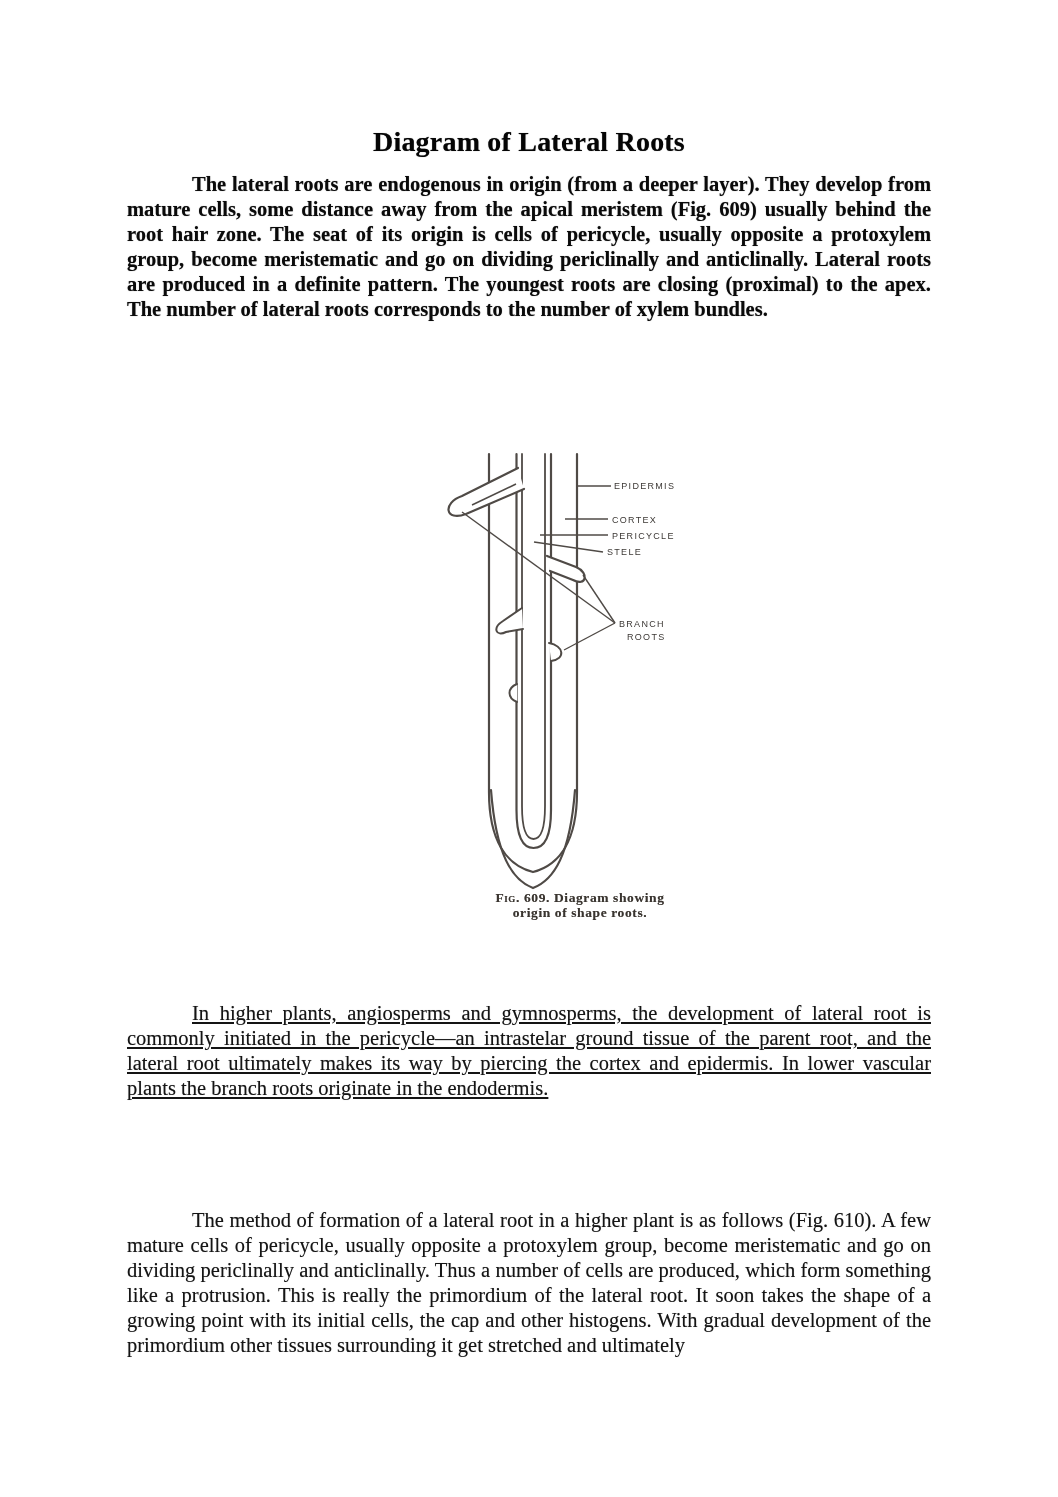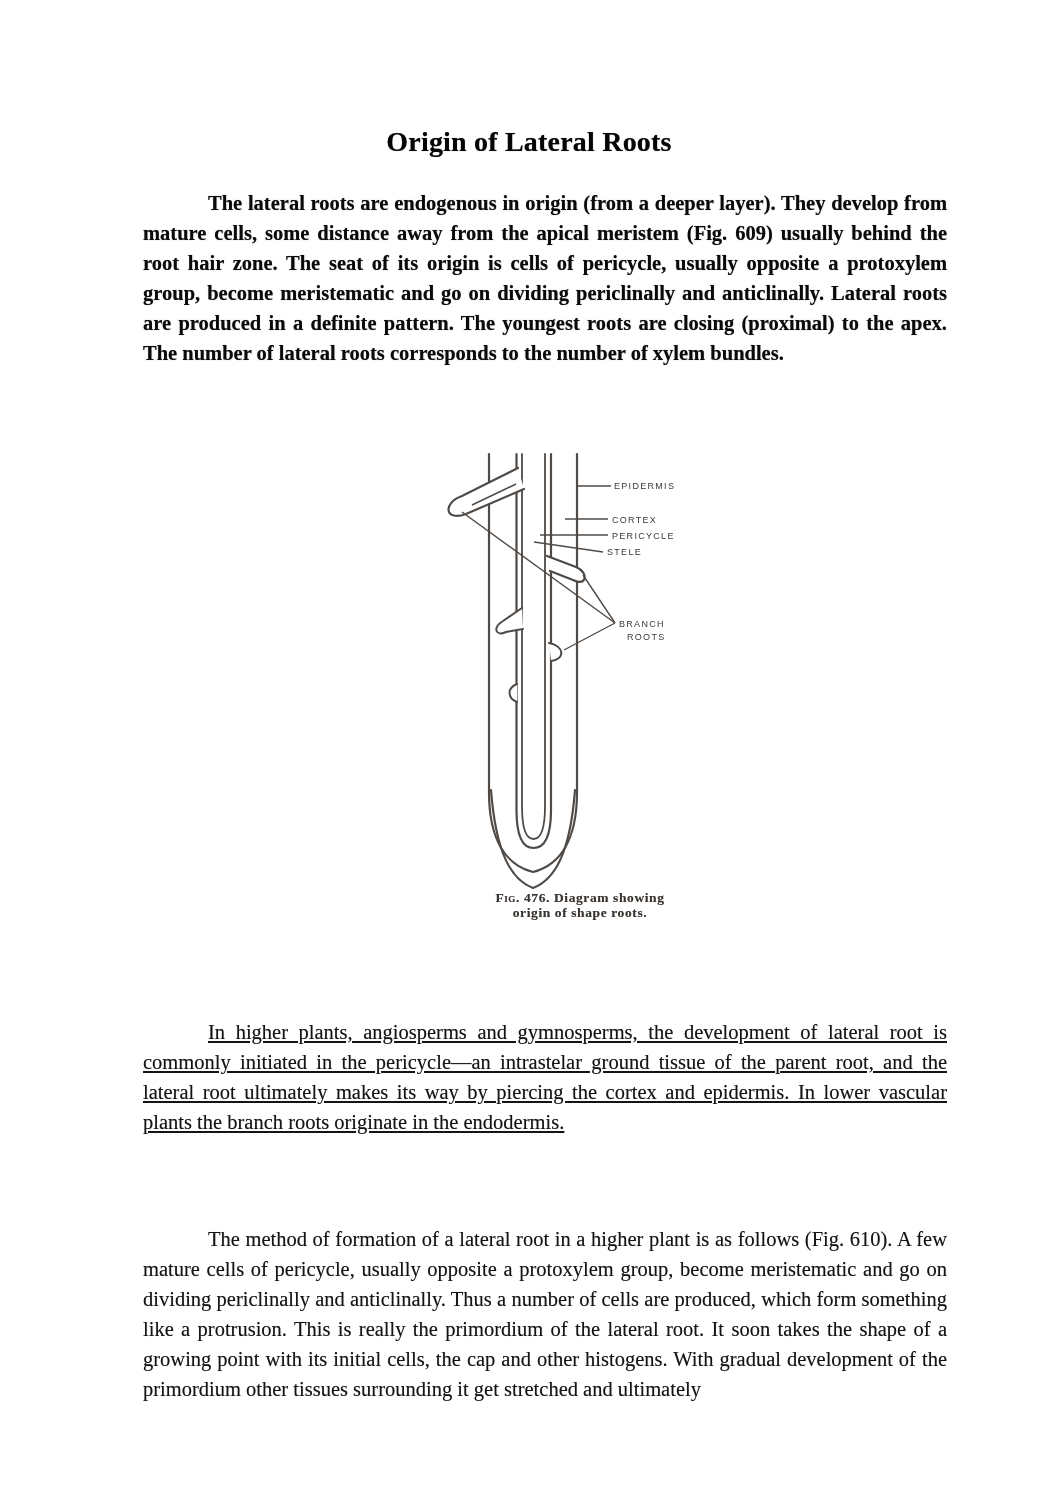--- a/index.html
+++ b/index.html
@@ -11,22 +11,22 @@
     overflow:hidden;
   }
   .title{
     position:absolute;left:0;top:126px;width:1058px;
     margin:0;text-align:center;
     font-size:28px;font-weight:700;color:#050505;
     letter-spacing:.2px;
     text-shadow:0 0 .8px rgba(0,0,0,.55);
   }
   .para{
-    position:absolute;left:127px;width:804px;margin:16px;
-    font-size:20.5px;line-height:30px;
+    position:absolute;left:127px;width:804px;margin:0;
+    font-size:20.5px;line-height:25px;
     text-align:justify;text-indent:65px;
     color:#141414;
     text-shadow:0 0 .7px rgba(0,0,0,.4);
   }
   .para.first{
     top:172px;
     font-weight:700;color:#0a0a0a;
     text-shadow:0 0 .9px rgba(0,0,0,.5);
   }
   .para.second{top:1001px;text-decoration:underline;}
@@ -47,21 +47,21 @@
     color:#3a3530;letter-spacing:.6px;
     text-shadow:0 0 .6px rgba(58,53,48,.5);
   }
   .smallcaps{font-variant:small-caps;}
 </style>
 </head>
 <body>
 
 <div class="page">
 
-  <h1 class="title">Origin of Lateral Roots</h1>
+  <h1 class="title">Diagram of Lateral Roots</h1>
 
   <p class="para first">The lateral roots are endogenous in origin (from a deeper layer).  They develop from mature cells, some distance away from the apical meristem (Fig. 609) usually behind the root hair zone. The seat of its origin is cells of pericycle, usually opposite a protoxylem group, become meristematic and go on dividing periclinally and anticlinally.  Lateral roots are produced in a definite pattern.  The youngest roots are closing (proximal) to the apex. The number of lateral roots corresponds to the number of xylem bundles.</p>
 
   <svg class="figure-svg" width="300" height="460" viewBox="0 0 300 460" xmlns="http://www.w3.org/2000/svg">
     <g stroke="#4f4a46" stroke-width="2.2" fill="none" stroke-linecap="round">
 
       <path d="M 59,14 L 59,352 C 59,400 76,425 103,432 C 130,425 147,400 147,352 L 147,14"></path>
 
       <path d="M 61,350 C 66,415 82,440 103,448 C 124,440 140,415 145,350"></path>
 
@@ -98,21 +98,21 @@
 
     <text class="fig-label" x="184" y="49">EPIDERMIS</text>
     <text class="fig-label" x="182" y="83">CORTEX</text>
     <text class="fig-label" x="182" y="99">PERICYCLE</text>
     <text class="fig-label" x="177" y="115">STELE</text>
     <text class="fig-label" x="189" y="187">BRANCH</text>
     <text class="fig-label" x="197" y="200">ROOTS</text>
   </svg>
 
   <div class="fig-caption">
-    <div><span class="smallcaps">Fig.</span> <span>476. Diagram showing</span></div>
+    <div><span class="smallcaps">Fig.</span> <span>609. Diagram showing</span></div>
     <div>origin of shape roots.</div>
   </div>
 
   <p class="para second">In higher plants, angiosperms and gymnosperms, the development of lateral root is commonly initiated in the pericycle—an intrastelar ground tissue of the parent root, and the lateral root ultimately makes its way by piercing the cortex and epidermis. In lower vascular plants the branch roots originate in the endodermis.</p>
 
   <p class="para third">The method of formation of a lateral root in a higher plant is as follows (Fig. 610). A few mature cells of pericycle, usually opposite a protoxylem group, become meristematic and go on dividing periclinally and anticlinally. Thus a number of cells are produced, which form something like a protrusion. This is really the primordium of the lateral root. It soon takes the shape of a growing point with its initial cells, the cap and other histogens. With gradual development of the primordium other tissues surrounding it get stretched and ultimately</p>
 
 </div>
 
 </body></html>

